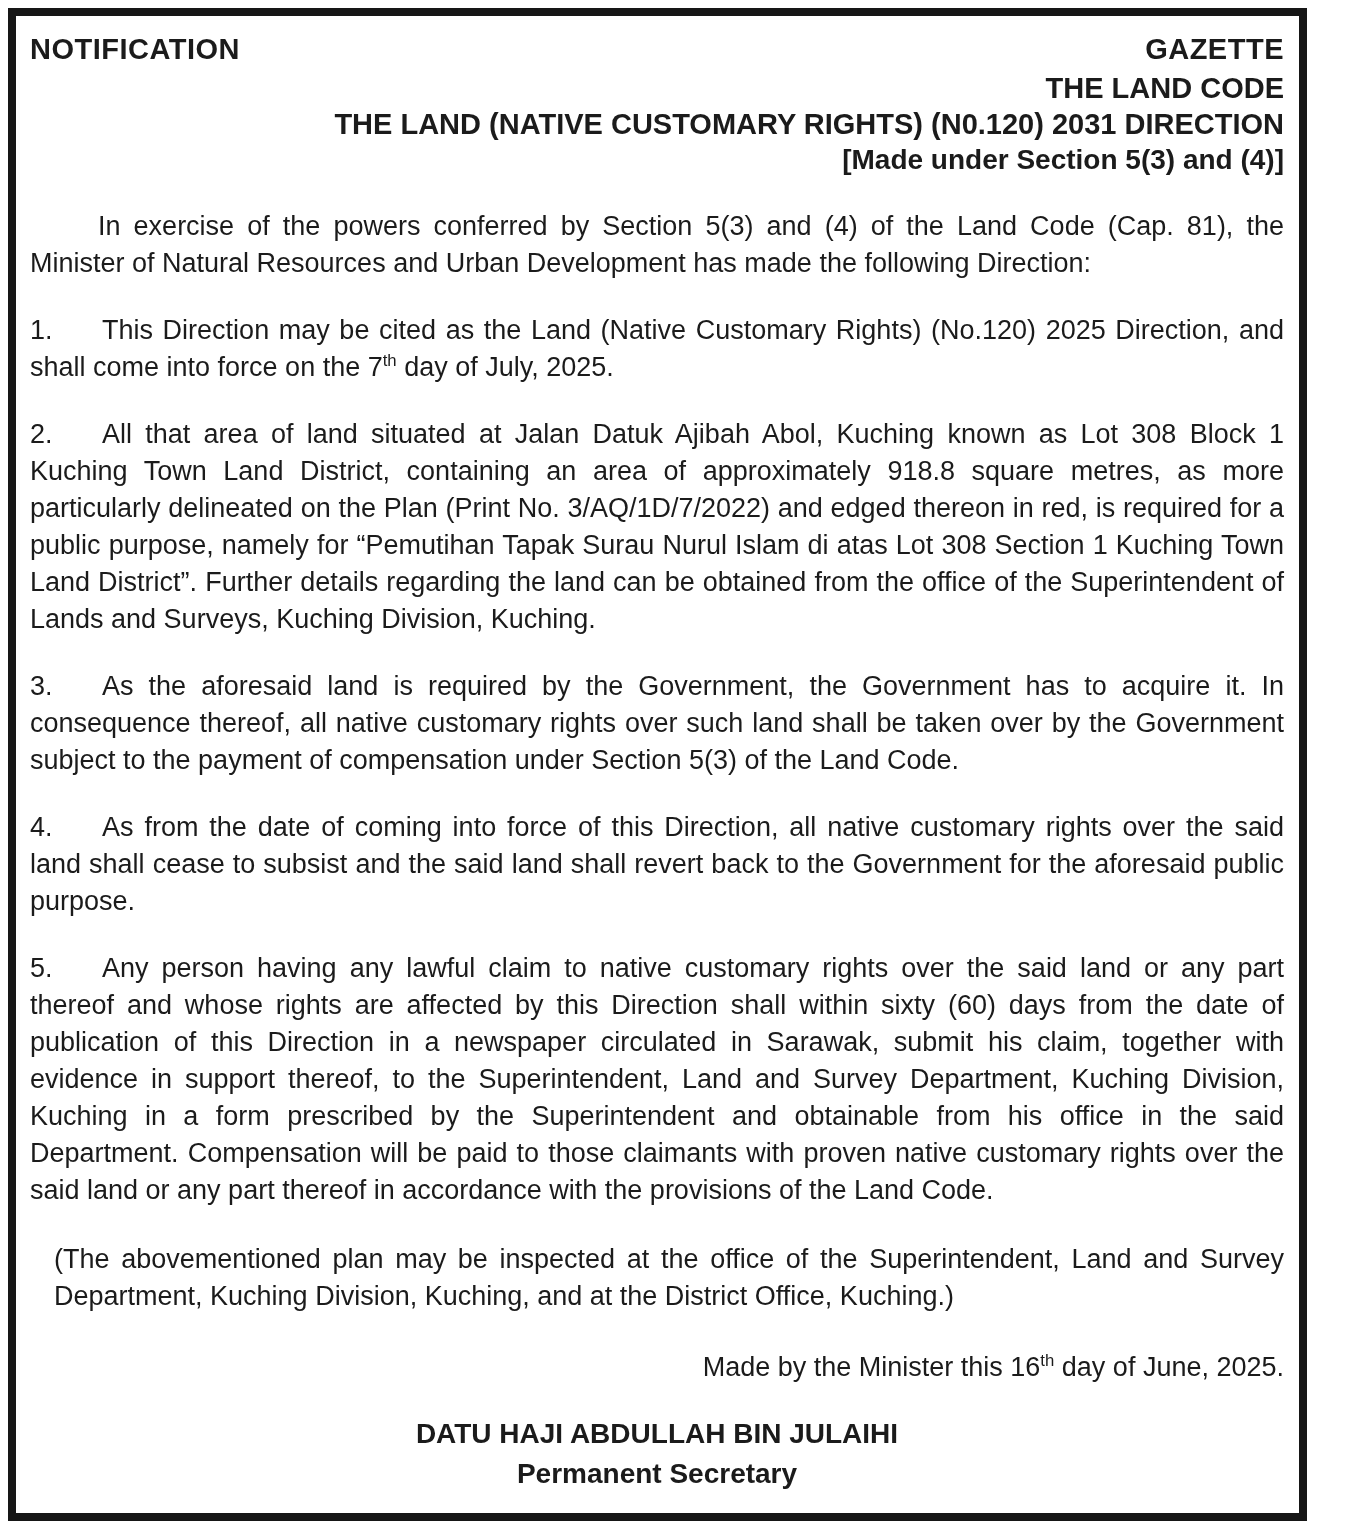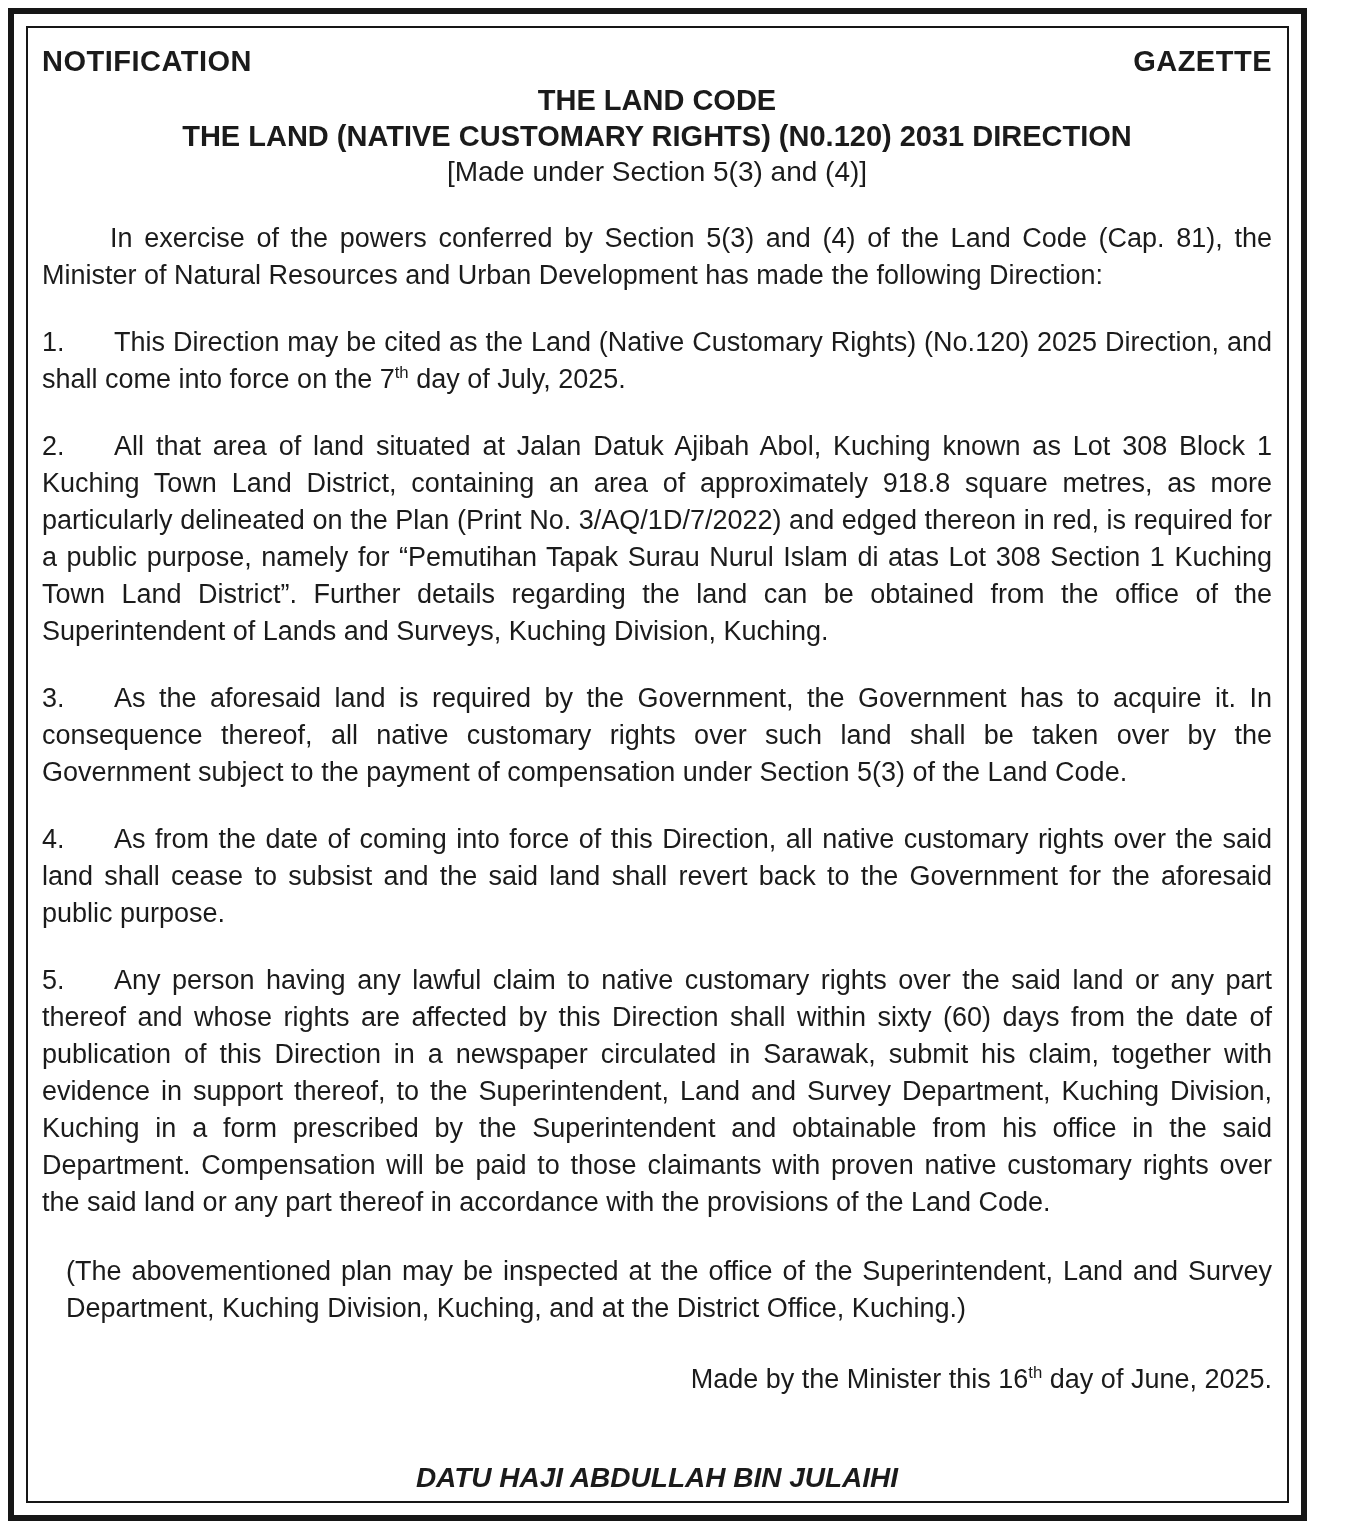--- a/index.html
+++ b/index.html
@@ -18,51 +18,51 @@
     background: #ffffff;
   }
   .frame {
     position: absolute;
     left: 8px;
     top: 8px;
     width: 1299px;
     height: 1513px;
     box-sizing: border-box;
     border: 6px solid #161616;
-    padding: 12px;
+    padding: 0;
     background: #ffffff;
   }
   .inner {
     width: 100%;
     height: 100%;
     box-sizing: border-box;
     border: 2px solid #161616;
     padding: 14px 15px 10px 14px;
     overflow: hidden;
   }
   .masthead {
     display: flex;
     justify-content: space-between;
     align-items: baseline;
     font-weight: bold;
     font-size: 29px;
     letter-spacing: 0.5px;
     line-height: 38px;
   }
   .title-block {
-    text-align: center;
+    text-align: right;
     margin-top: 2px;
   }
   .title-line {
     font-weight: bold;
     font-size: 29px;
     line-height: 36px;
   }
   .subtitle-line {
-    font-weight: normal;
+    font-weight: bold;
     font-size: 28px;
     line-height: 36px;
   }
   p.body-par {
     font-size: 27px;
     line-height: 37px;
     text-align: justify;
     margin: 30px 0 0 0;
   }
   p.intro-par {
@@ -78,23 +78,22 @@
     margin-left: 24px;
   }
   p.made-line {
     font-size: 27px;
     line-height: 37px;
     text-align: right;
     margin: 34px 0 0 0;
   }
   .signature {
     text-align: center;
-    margin-top: 60px;
+    margin-top: 28px;
     font-weight: bold;
-    font-style: italic;
   }
   .sig-line {
     font-size: 28px;
     line-height: 40px;
   }
   sup {
     font-size: 0.62em;
     line-height: 0;
   }
 </style>

